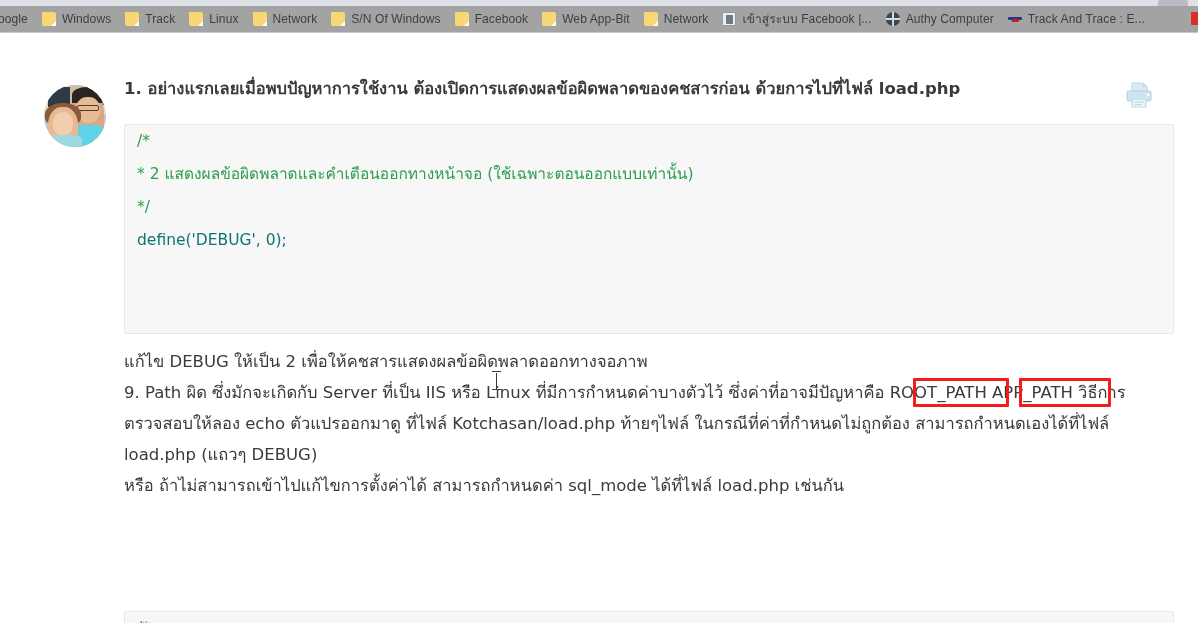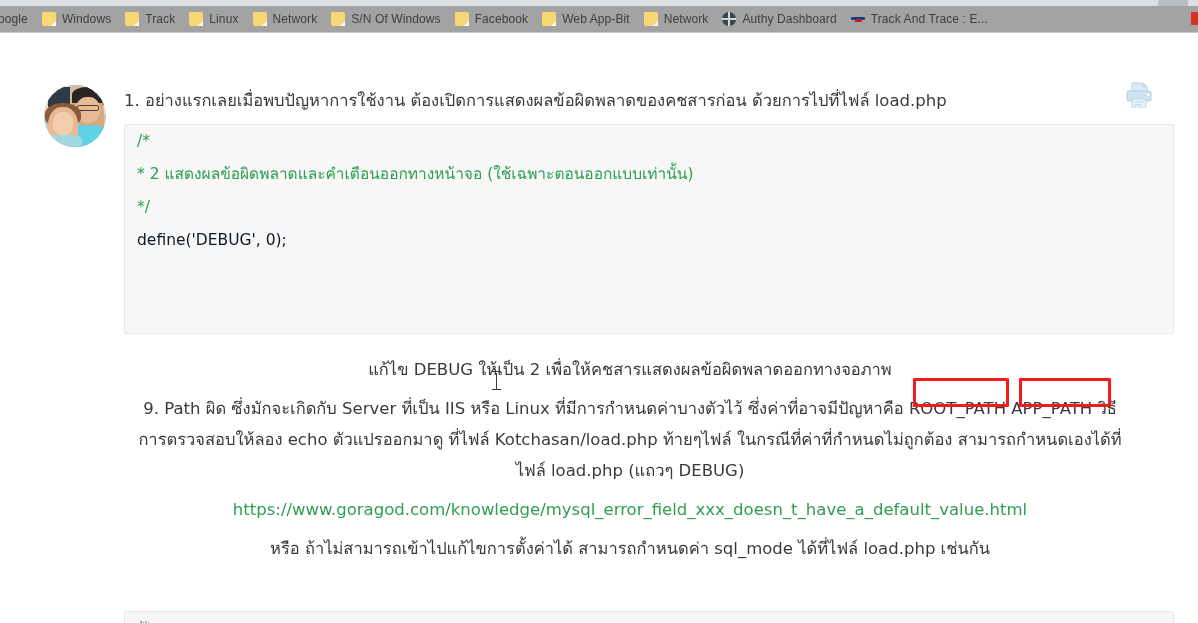--- a/index.html
+++ b/index.html
@@ -175,26 +175,27 @@
 
   .para {
     font-size: 16.5px;
     line-height: 31px;
     color: #3a3a3a;
     font-family: "DejaVu Sans", sans-serif;
   }
 
   #intro-line {
     position: absolute;
-    left: 124px; top: 52px;
+    left: 124px; top: 40px;
     width: 980px;
     font-size: 16.5px;
     line-height: 31px;
     color: #3a3a3a;
     font-family: "DejaVu Sans", sans-serif;
+    font-weight: bold;
   }
 
   #printer-icon {
     position: absolute;
     right: 44px; top: 48px;
     width: 30px; height: 28px;
   }
 
   .codeblock {
     position: absolute;
@@ -208,28 +209,28 @@
   #code-2 { top: 578px; height: 60px; }
 
   .codeline {
     font-family: "DejaVu Sans", sans-serif;
     font-size: 15.5px;
     line-height: 33px;
     white-space: pre;
     padding-left: 12px;
   }
   .c-comment { color: #2e9e4f; }
-  .c-code    { color: #0f172a; }
+  .c-code    { color: #0f766e; }
 
   #body-text {
     position: absolute;
     left: 124px; top: 313px;
     width: 1012px;
   }
-  #body-text p { margin: 8px; text-align: center; }
+  #body-text p { margin: 0; }
 
   .link-green {
     color: #2e9e4f;
     text-decoration: none;
   }
 
   
   .redbox {
     position: absolute;
     border: 3px solid #f31b1b;
@@ -298,22 +299,26 @@
       </div>
       <div class="bm">
         <span class="bm-ico ico-folder"></span>
         <span class="bm-label">Web App-Bit</span>
       </div>
       <div class="bm">
         <span class="bm-ico ico-folder"></span>
         <span class="bm-label">Network</span>
       </div>
       <div class="bm">
+        <span class="bm-ico ico-page"></span>
+        <span class="bm-label">เข้าสู่ระบบ Facebook |...</span>
+      </div>
+      <div class="bm">
         <span class="bm-ico ico-globe"></span>
-        <span class="bm-label">Authy Dashboard</span>
+        <span class="bm-label">Authy Computer</span>
       </div>
       <div class="bm">
         <span class="bm-ico ico-plane"></span>
         <span class="bm-label">Track And Trace : E...</span>
       </div>
     </div>
   <div id="bm-clipped"></div>
 </div>
 
 <div id="page">
@@ -351,21 +356,20 @@
   <div class="codeblock" id="code-1">
       <div class="codeline c-comment">/*</div>
       <div class="codeline c-comment">* 2 แสดงผลข้อผิดพลาดและคำเตือนออกทางหน้าจอ (ใช้เฉพาะตอนออกแบบเท่านั้น)</div>
       <div class="codeline c-comment">*/</div>
       <div class="codeline c-code">define('DEBUG', 0);</div>
     </div>
 
   <div id="body-text">
     <p class="para">แก้ไข DEBUG ให้เป็น 2 เพื่อให้คชสารแสดงผลข้อผิดพลาดออกทางจอภาพ</p>
     <p class="para"><span>9. Path ผิด ซึ่งมักจะเกิดกับ Server ที่เป็น IIS หรือ Linux ที่มีการกำหนดค่าบางตัวไว้ ซึ่งค่าที่อาจมีปัญหาคือ </span><span>ROOT_PATH</span><span> </span><span>APP_PATH</span><span> วิธีการตรวจสอบให้ลอง echo ตัวแปรออกมาดู ที่ไฟล์ Kotchasan/load.php ท้ายๆไฟล์ ในกรณีที่ค่าที่กำหนดไม่ถูกต้อง สามารถกำหนดเองได้ที่ไฟล์ load.php (แถวๆ DEBUG)</span></p>
-    <p class="para"><a class="link-green" href="#">https://www.goragod.com/knowledge/mysql_error_field_xxx_doesn_t_have_a_default_value.html</a></p>
     <p class="para">หรือ ถ้าไม่สามารถเข้าไปแก้ไขการตั้งค่าได้ สามารถกำหนดค่า sql_mode ได้ที่ไฟล์ load.php เช่นกัน</p>
   </div>
 
   <div class="codeblock" id="code-2">
       <div class="codeline c-comment">/*</div>
     </div>
 
   <div class="redbox" id="redbox-root"></div>
   <div class="redbox" id="redbox-app"></div>
 

